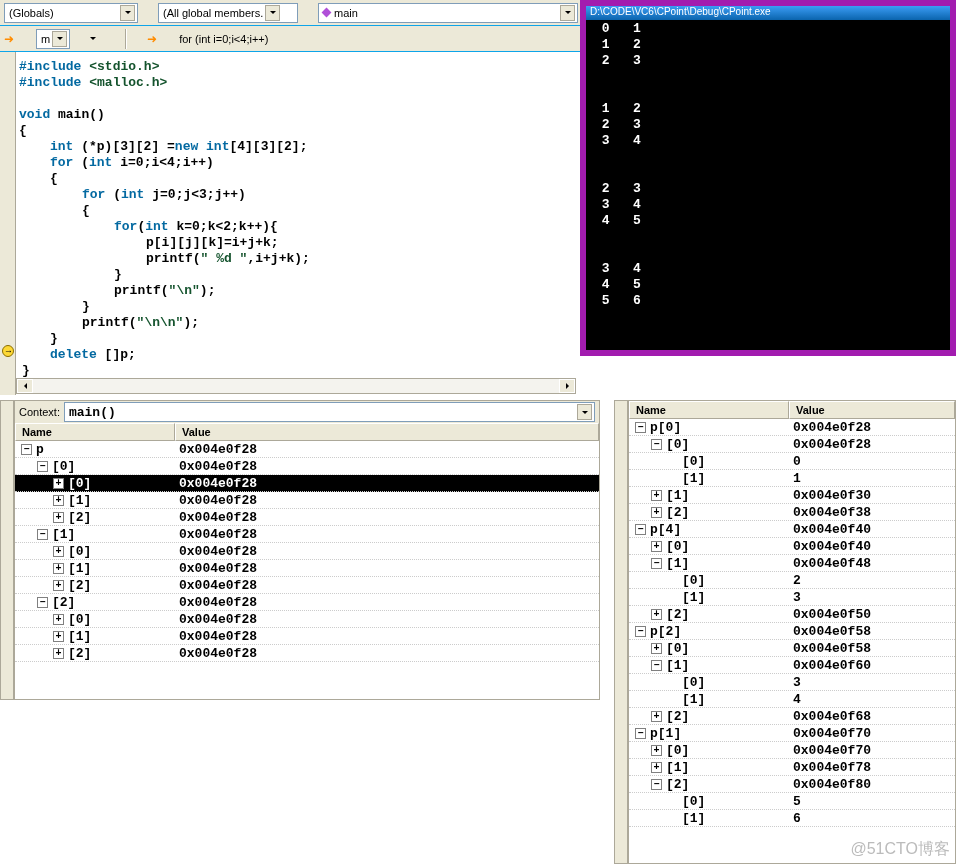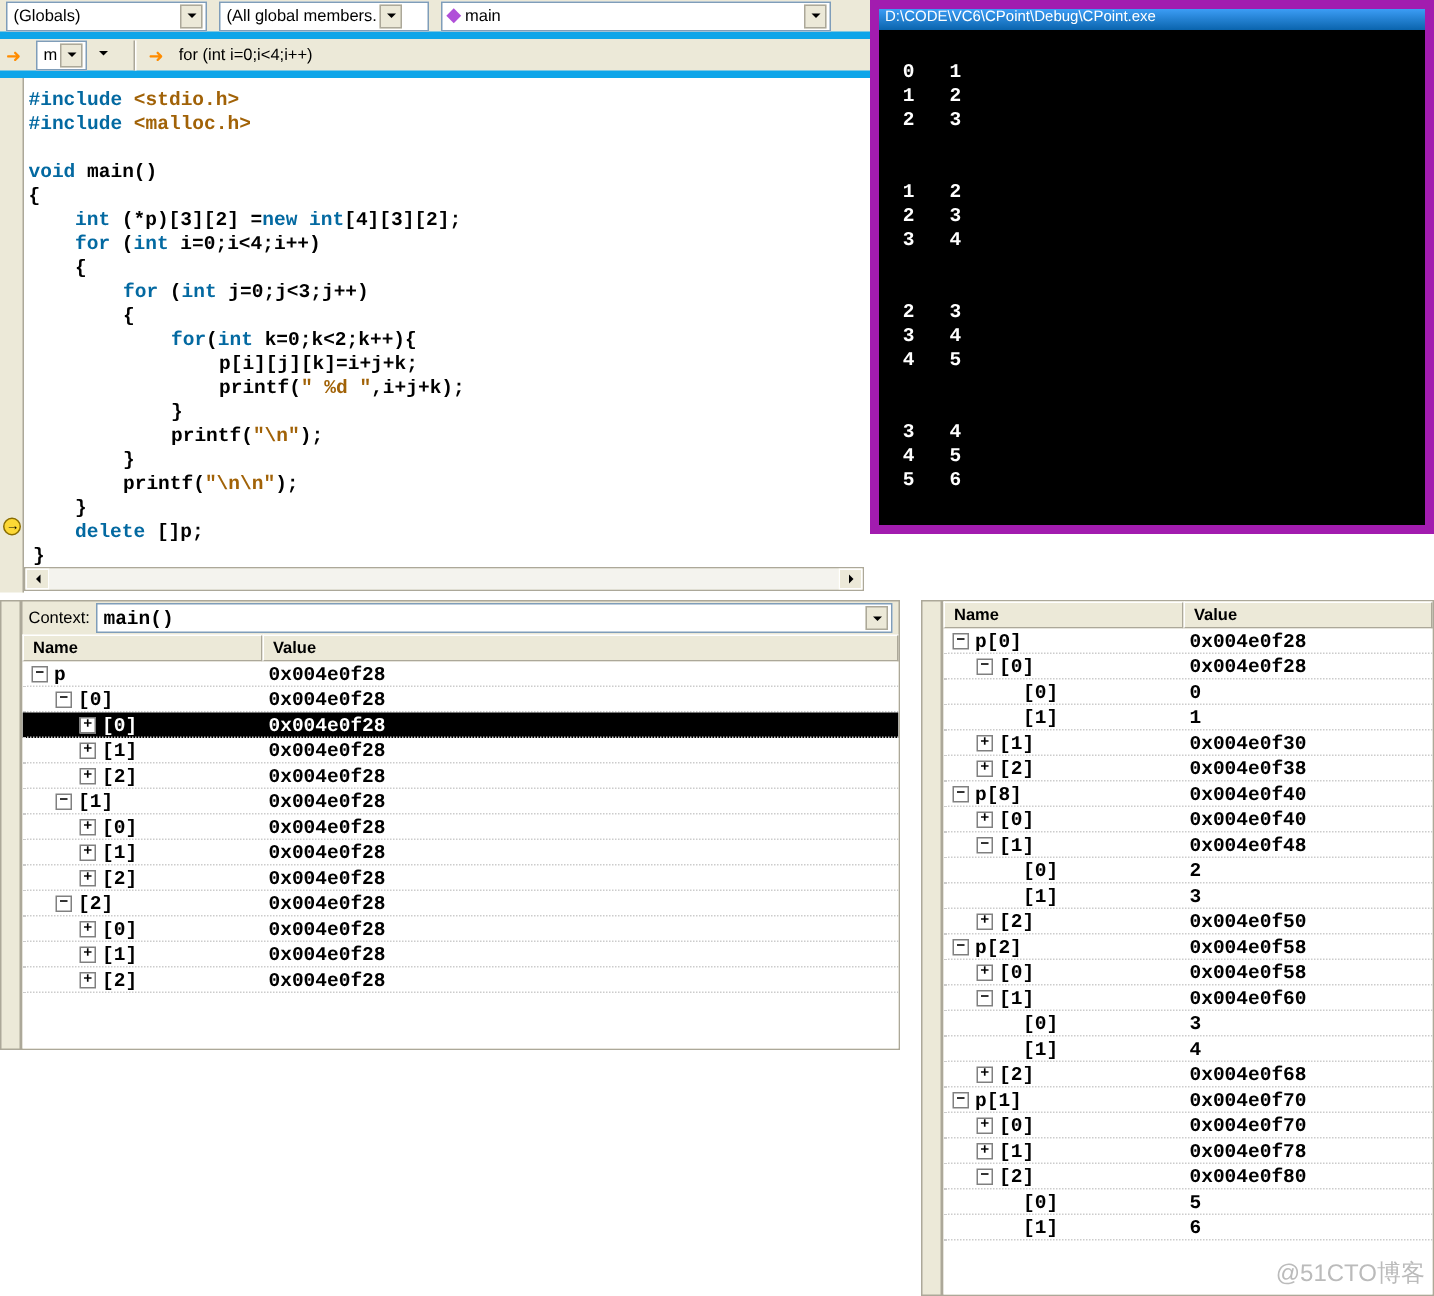--- a/index.html
+++ b/index.html
@@ -1,44 +1,44 @@
 <!DOCTYPE html>
 <html><head>
 <meta charset="utf-8">
 <style>
 * { box-sizing: border-box; margin: 0; padding: 0; }
 body { background:#fff; font-family:"MS Sans Serif",Tahoma,sans-serif; font-size:11px; width:956px; height:864px; position:relative; overflow:hidden; }
 .mono { font-family:"Courier New",monospace; font-size:13px; font-weight:bold; }
 
 
-.toolbar-row { height:26px; background:#ece9d8; border-bottom:5px solid #0ea5e9; display:flex; align-items:center; padding:0 4px; gap:8px; }
+.toolbar-row { height:26px; background:#ece9d8; border-bottom:1px solid #0ea5e9; display:flex; align-items:center; padding:0 4px; gap:20px; }
 .dd { height:20px; background:#fff; border:1px solid #7f9db9; display:flex; align-items:center; padding:0 2px 0 4px; }
 .dd .ddbtn { width:15px; height:16px; background:#ece9d8; border:1px solid #aca899; margin-left:2px; display:flex; align-items:center; justify-content:center; }
 .arrow-down { display:inline-block; width:0; height:0; border-left:3px solid transparent; border-right:3px solid transparent; border-top:3px solid #000; }
 .arrow-right { display:inline-block; width:0; height:0; border-top:3px solid transparent; border-bottom:3px solid transparent; border-left:3px solid #000; }
 .arrow-left { display:inline-block; width:0; height:0; border-top:3px solid transparent; border-bottom:3px solid transparent; border-right:3px solid #000; }
 .diamond { display:inline-block; width:7px; height:7px; background:#b050d8; transform:rotate(45deg); margin-right:4px; }
 .yarrow { display:inline-block; font-size:12px; color:#ff8c00; margin-right:2px; }
 
 
 .code-area { position:absolute; left:16px; top:55px; width:560px; height:340px; overflow:hidden; background:#fff; font-family:"Courier New",monospace; font-size:13px; font-weight:bold; line-height:16px; padding:4px 0 0 6px; }
 .gutter { position:absolute; left:0; top:52px; width:16px; height:343px; background:#ece9d8; border-right:1px solid #aca899; }
 .brk { position:absolute; left:2px; width:12px; height:12px; background:#fdd835; border:1px solid #8a6d00; border-radius:50%; }
 .brk::after { content:"→"; font-size:9px; position:absolute; left:1px; top:-1px; color:#000; }
 .kw { color:#0369a1; }
-.str { color:#a16207; }
+.str { color:#14532d; }
 .neg-indent { margin-left:-3px; }
 .hscroll { position:absolute; left:16px; top:378px; width:560px; height:16px; background:#ece9d8; border:1px solid #aca899; display:flex; }
 .hscroll .sbtn { width:16px; height:14px; background:#ece9d8; border:1px solid #fff; display:flex; align-items:center; justify-content:center; }
 .hscroll .track { flex:1; background:#f4f3ee; }
 
 
 .console-win { position:absolute; top:0; left:580px; width:376px; height:356px; border:6px solid #a21caf; background:#000; }
 .console-title { height:14px; background:linear-gradient(to bottom,#3c9df5,#0a64ad); color:#fff; font-size:10px; padding:0 4px; overflow:hidden; }
-.console-body { color:#fff; font-family:"Courier New",monospace; font-size:13px; font-weight:bold; padding:20px 8px; line-height:16px; white-space:pre; }
+.console-body { color:#fff; font-family:"Courier New",monospace; font-size:13px; font-weight:bold; padding:1px 8px; line-height:16px; white-space:pre; }
 
 
 .vpane { position:absolute; background:#ece9d8; border:1px solid #aca899; display:flex; flex-direction:column; }
 .vpane-left { left:14px; top:400px; width:586px; height:300px; }
 .vpane-right { left:628px; top:400px; width:328px; height:464px; }
 .vpane-left-tab { position:absolute; left:0; top:400px; width:14px; height:300px; background:#ece9d8; border:1px solid #aca899; }
 .vpane-right-tab { position:absolute; left:614px; top:400px; width:14px; height:464px; background:#ece9d8; border:1px solid #aca899; }
 .ctx-row { height:22px; display:flex; align-items:center; padding:0 4px; gap:4px; }
 .hdr-row { height:18px; display:flex; background:#ece9d8; }
 .hdr-cell { border:1px solid #fff; border-right-color:#aca899; border-bottom-color:#aca899; padding:2px 6px; font-weight:bold; }
@@ -309,21 +309,21 @@
       <div class="trow">
         <div class="tnamecell" style="padding-left: 22px;">
           <span class="pm">+</span>
           <span>[2]</span>
         </div>
         <div class="tvalcell">0x004e0f38</div>
       </div>
       <div class="trow">
         <div class="tnamecell" style="padding-left: 6px;">
           <span class="pm">−</span>
-          <span>p[8]</span>
+          <span>p[4]</span>
         </div>
         <div class="tvalcell">0x004e0f40</div>
       </div>
       <div class="trow">
         <div class="tnamecell" style="padding-left: 22px;">
           <span class="pm">+</span>
           <span>[0]</span>
         </div>
         <div class="tvalcell">0x004e0f40</div>
       </div>

